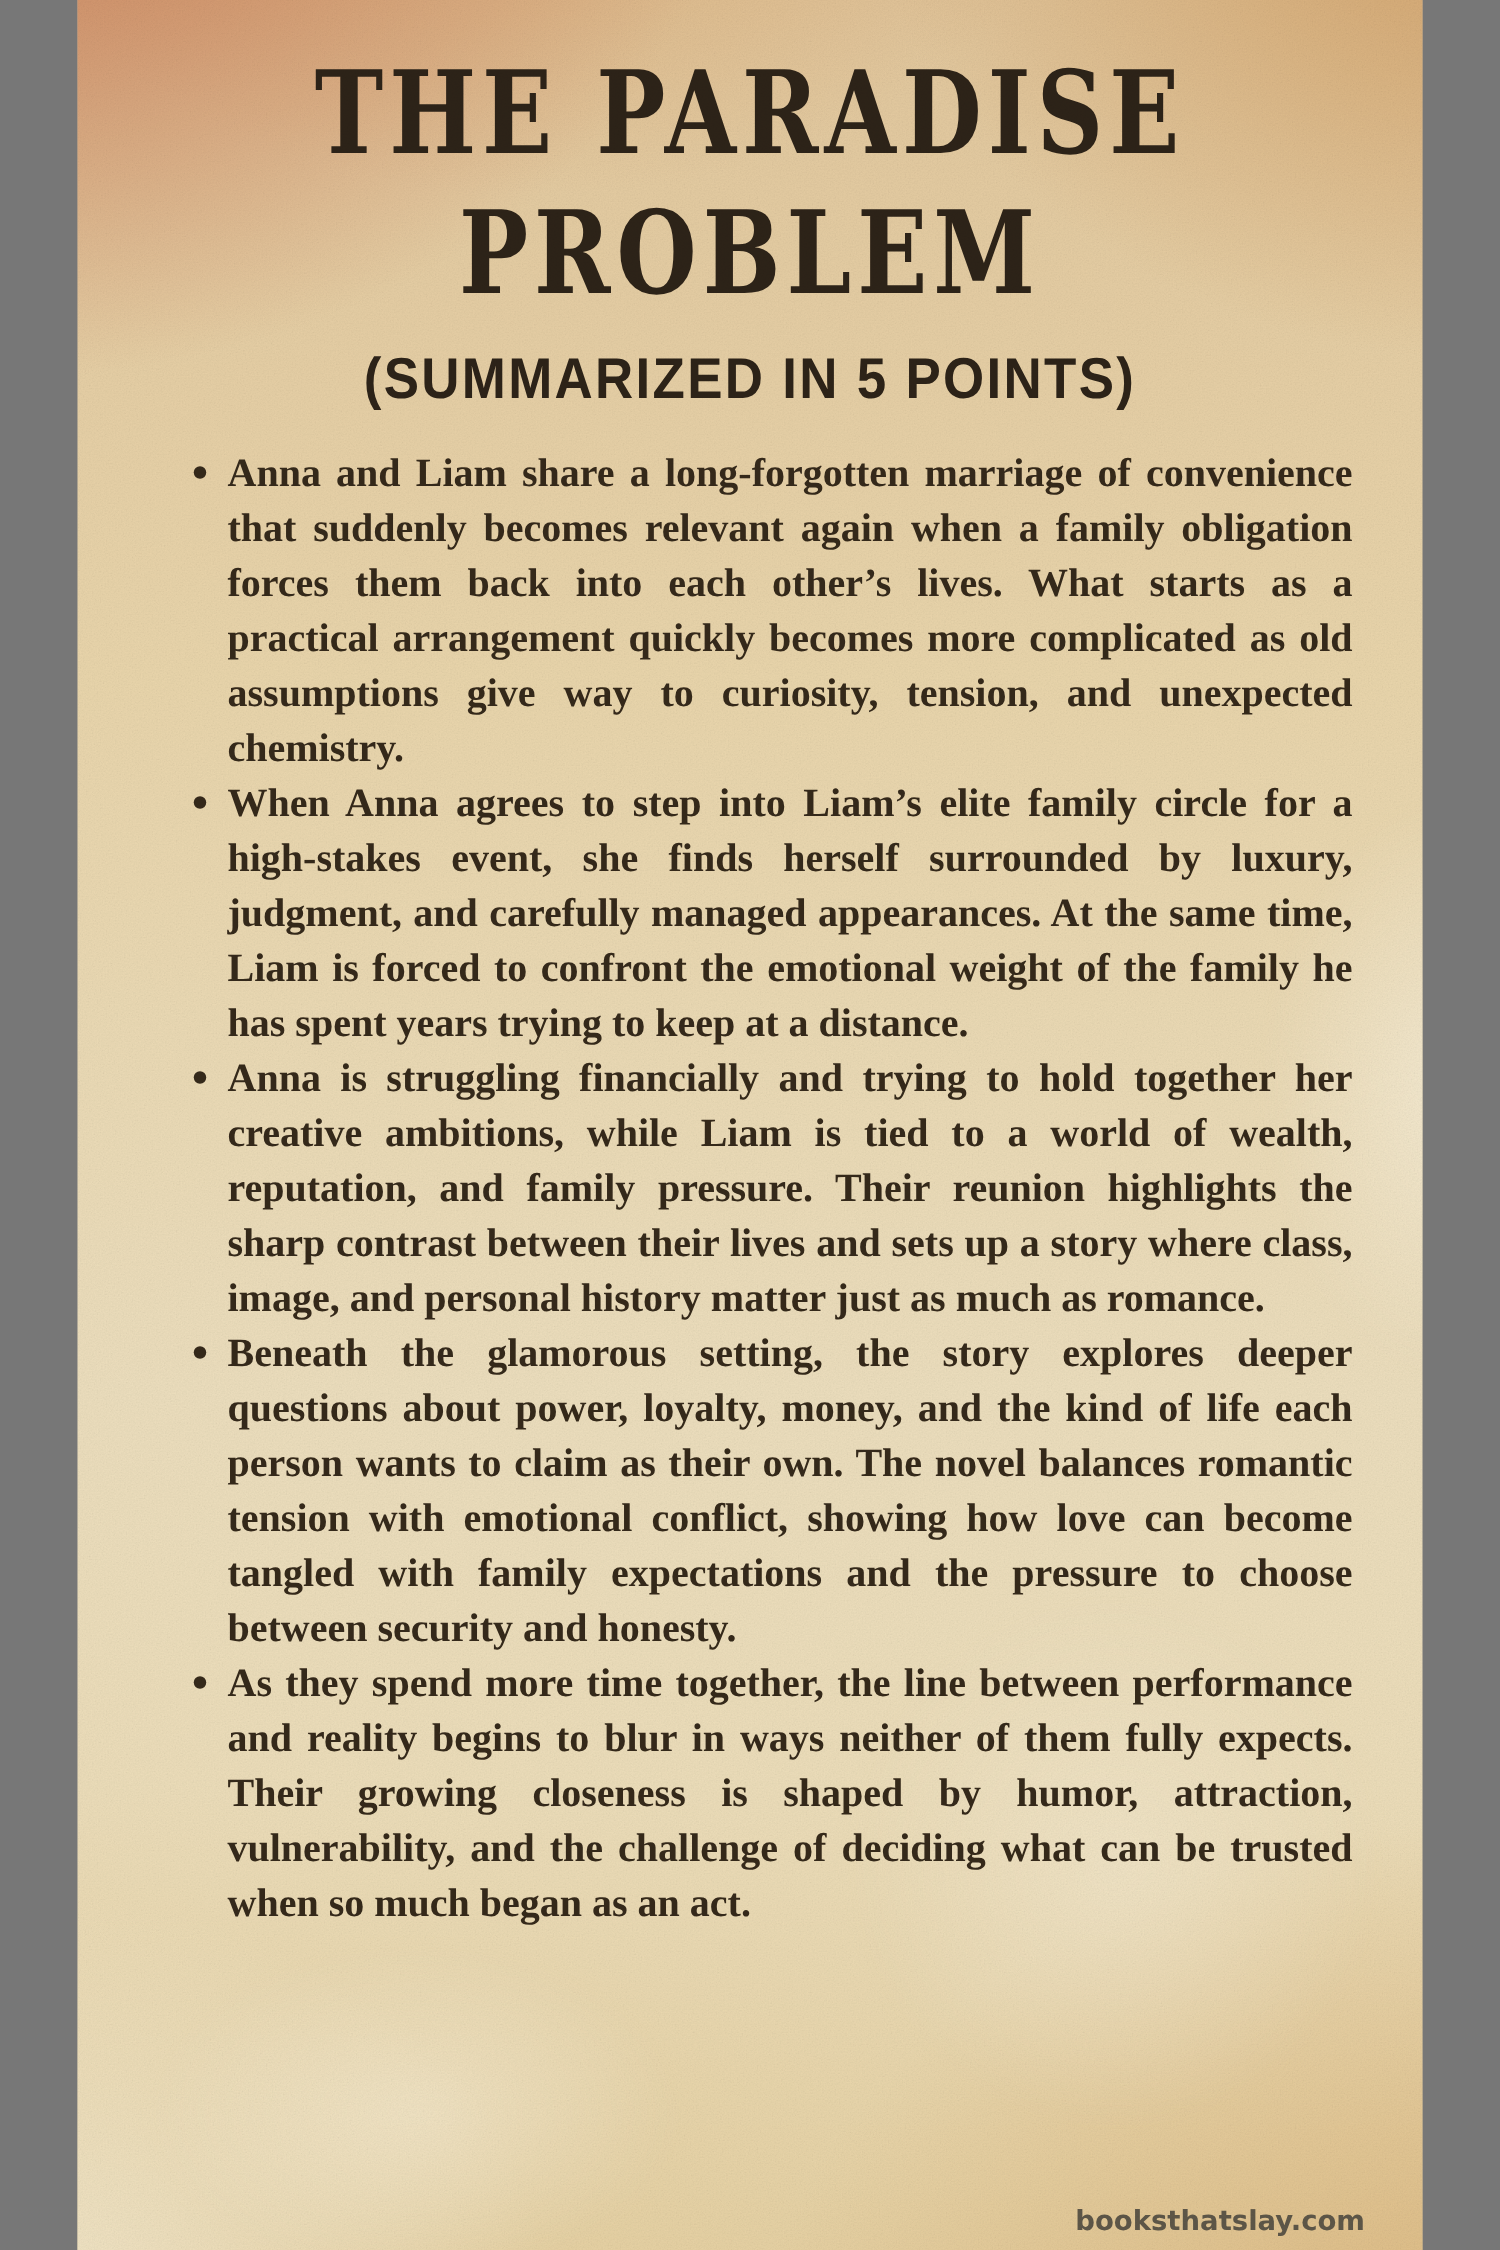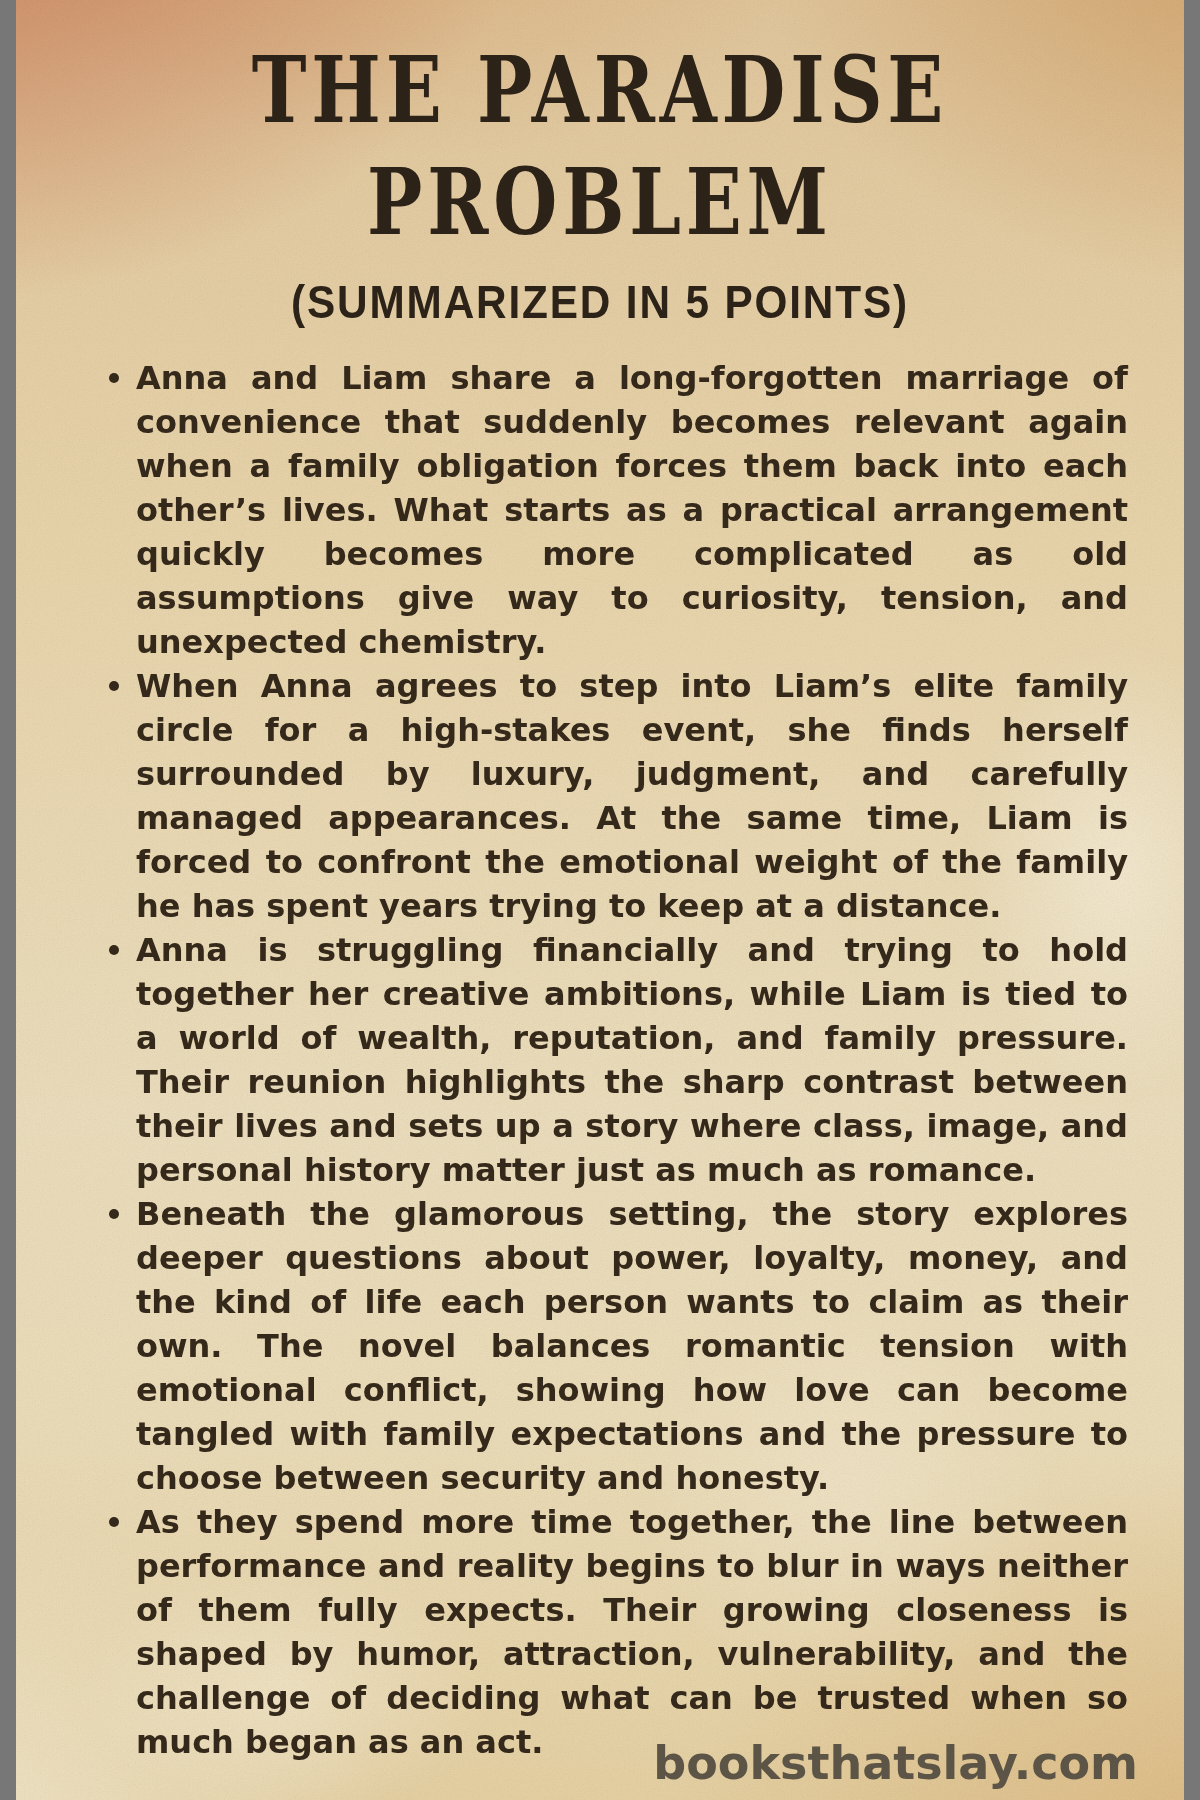--- a/index.html
+++ b/index.html
@@ -1,18 +1,18 @@
 <!DOCTYPE html>
 <html><head>
 <meta charset="utf-8">
 <style>
   html,body{margin:0;padding:0;background:#777;}
   .page{
     position:relative;
-    width:1168px;height:1800px;
+    width:1076px;height:1800px;
     margin:0 auto;
     overflow:hidden;
     background:
       radial-gradient(950px 720px at -6% -8%, rgba(201,123,85,0.95) 0%, rgba(201,123,85,0.55) 28%, rgba(201,123,85,0) 62%),
       radial-gradient(760px 560px at 34% -10%, rgba(216,166,112,0.75) 0%, rgba(216,166,112,0) 60%),
       radial-gradient(820px 640px at 106% -6%, rgba(208,157,99,0.9) 0%, rgba(208,157,99,0) 62%),
       radial-gradient(1050px 820px at 108% 108%, rgba(219,180,122,0.9) 0%, rgba(219,180,122,0) 60%),
       radial-gradient(760px 560px at -6% 102%, rgba(242,232,205,0.9) 0%, rgba(242,232,205,0) 58%),
       linear-gradient(to bottom, #e2c79d 0%, #e9d5ab 30%, #ecdebd 62%, #ecddb9 80%, #e6d1a3 100%);
     font-family:"DejaVu Sans", sans-serif;
@@ -57,34 +57,34 @@
     list-style:none;
     margin:26px 56px 0 120px;
     padding:0;
     font-family:"DejaVu Sans", sans-serif;
     font-weight:700;
     font-size:32px;
     line-height:44px;
     color:#35291a;
     text-align:justify;
   }
-  ul.points li{position:relative;margin:0;padding:0;}
+  ul.points li{position:relative;margin:0;padding:0;font-family:Liberation Serif, serif;}
   ul.points li::before{
     content:"";
     position:absolute;
     left:-27px;top:17px;
     width:10px;height:10px;border-radius:50%;
     background:#35291a;
   }
   .watermark{
     position:absolute;
     right:46px;bottom:10px;
     font-family:"DejaVu Sans", sans-serif;
     font-weight:700;
-    font-size:46px;
+    font-size:22px;
     color:#5e5748;
     text-align:center;
   }
 </style>
 </head>
 <body>
 
 <div class="page">
 
   <div class="patch p1"></div>

